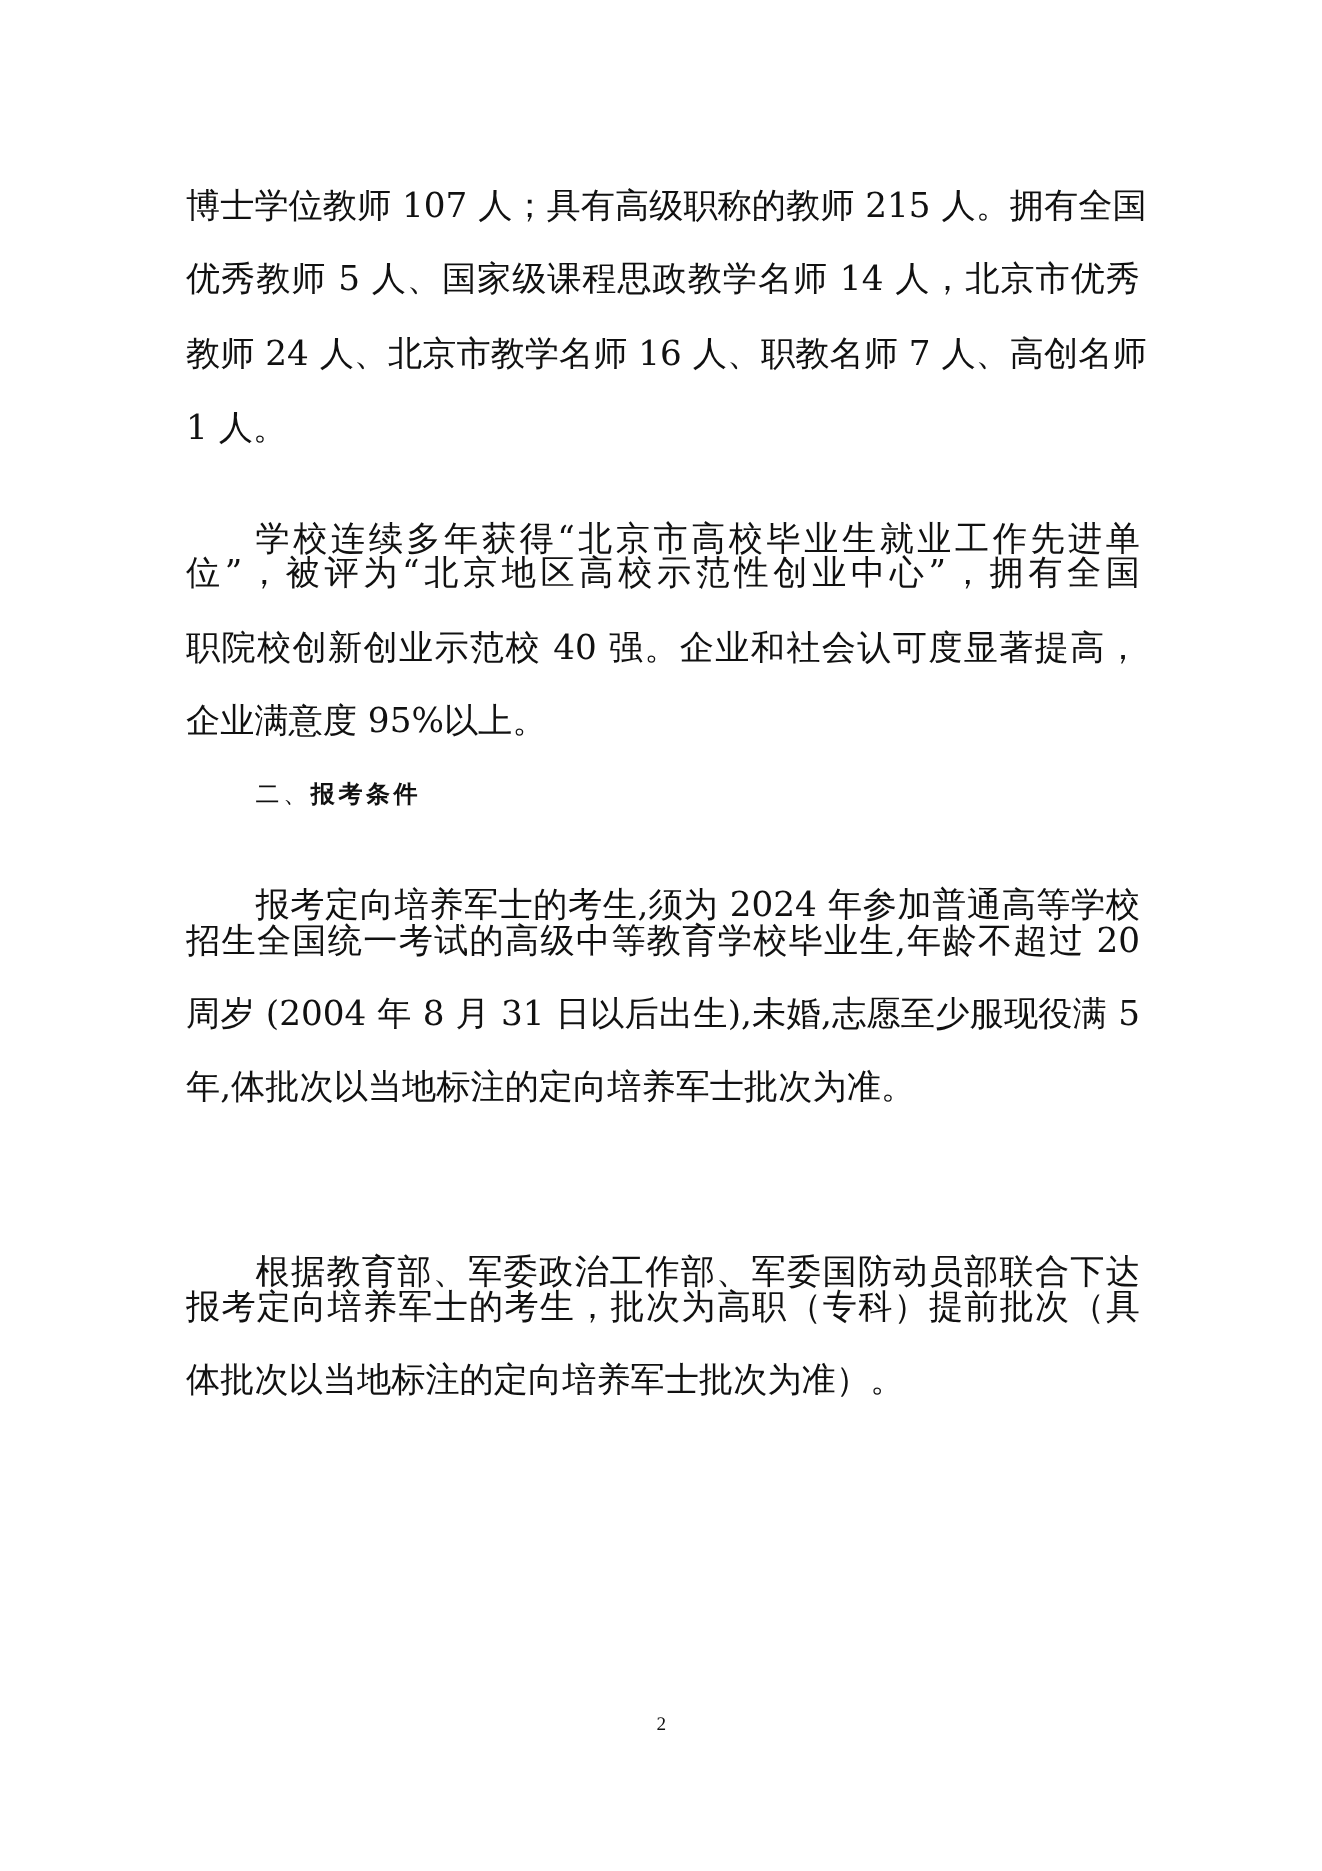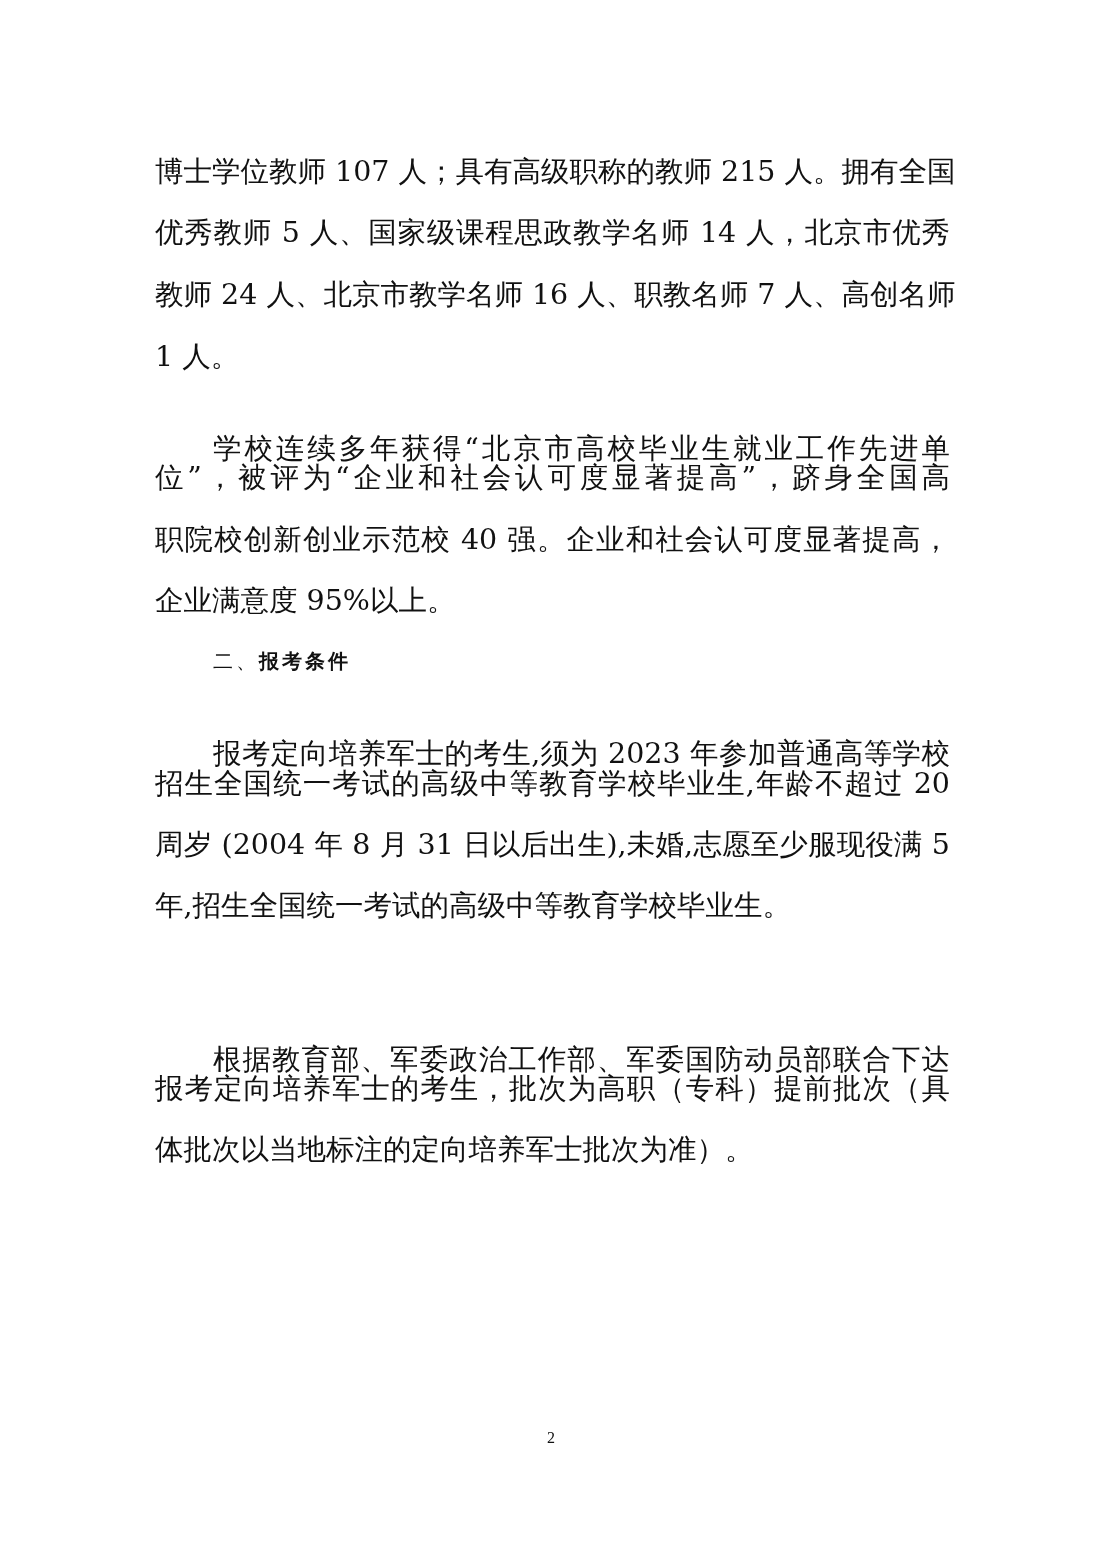--- a/index.html
+++ b/index.html
@@ -71,34 +71,34 @@
 
   <div>
     <div class="line" style="top:152px;">博士学位教师 107 人；具有高级职称的教师 215 人。拥有全国</div>
     <div class="line" style="top:213px;">优秀教师 5 人、国家级课程思政教学名师 14 人，北京市优秀</div>
     <div class="line" style="top:275px;">教师 24 人、北京市教学名师 16 人、职教名师 7 人、高创名师</div>
     <div class="line last" style="top:337px;">1 人。</div>
   </div>
 
   <div>
     <div class="line indent" style="top:397px;">学校连续多年获得“北京市高校毕业生就业工作先进单</div>
-    <div class="line" style="top:458px;">位”，被评为“企业和社会认可度显著提高”，跻身全国高</div>
+    <div class="line" style="top:458px;">位”，被评为“北京地区高校示范性创业中心”，拥有全国</div>
     <div class="line" style="top:520px;">职院校创新创业示范校 40 强。企业和社会认可度显著提高，</div>
     <div class="line last" style="top:581px;">企业满意度 95%以上。</div>
   </div>
 
   <div class="heading" style="top:641px;">
     <span class="num">二、</span><span class="title">报考条件</span>
   </div>
 
   <div>
-    <div class="line indent" style="top:702px;">报考定向培养军士的考生,须为 2023 年参加普通高等学校</div>
+    <div class="line indent" style="top:702px;">报考定向培养军士的考生,须为 2024 年参加普通高等学校</div>
     <div class="line" style="top:764px;">招生全国统一考试的高级中等教育学校毕业生,年龄不超过 20</div>
     <div class="line" style="top:825px;">周岁 (2004 年 8 月 31 日以后出生),未婚,志愿至少服现役满 5</div>
-    <div class="line last" style="top:886px;">年,招生全国统一考试的高级中等教育学校毕业生。</div>
+    <div class="line last" style="top:886px;">年,体批次以当地标注的定向培养军士批次为准。</div>
   </div>
 
 
   <div>
     <div class="line indent" style="top:1008px;">根据教育部、军委政治工作部、军委国防动员部联合下达</div>
     <div class="line" style="top:1069px;">报考定向培养军士的考生，批次为高职（专科）提前批次（具</div>
     <div class="line last" style="top:1130px;">体批次以当地标注的定向培养军士批次为准）。</div>
   </div>
 
   <div class="page-number">2</div>

